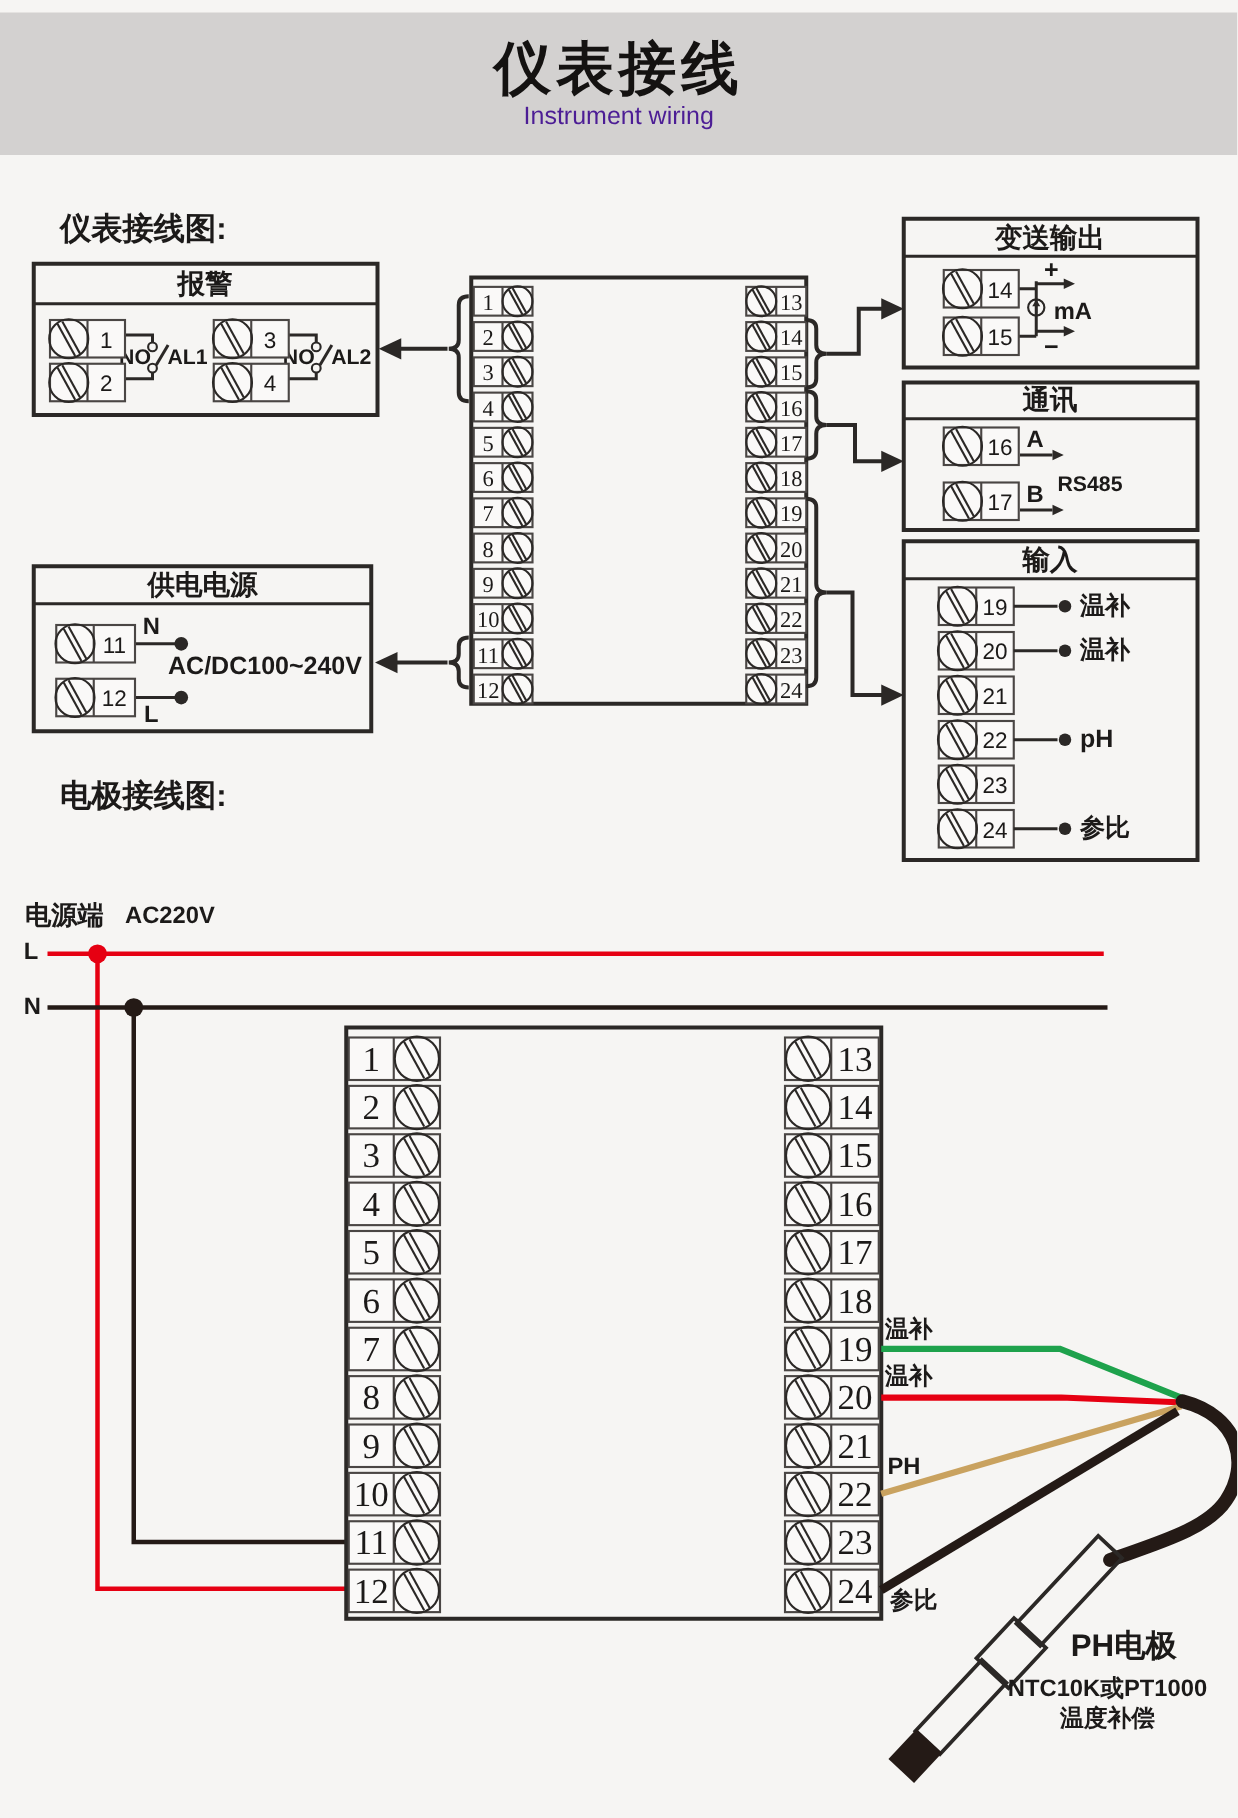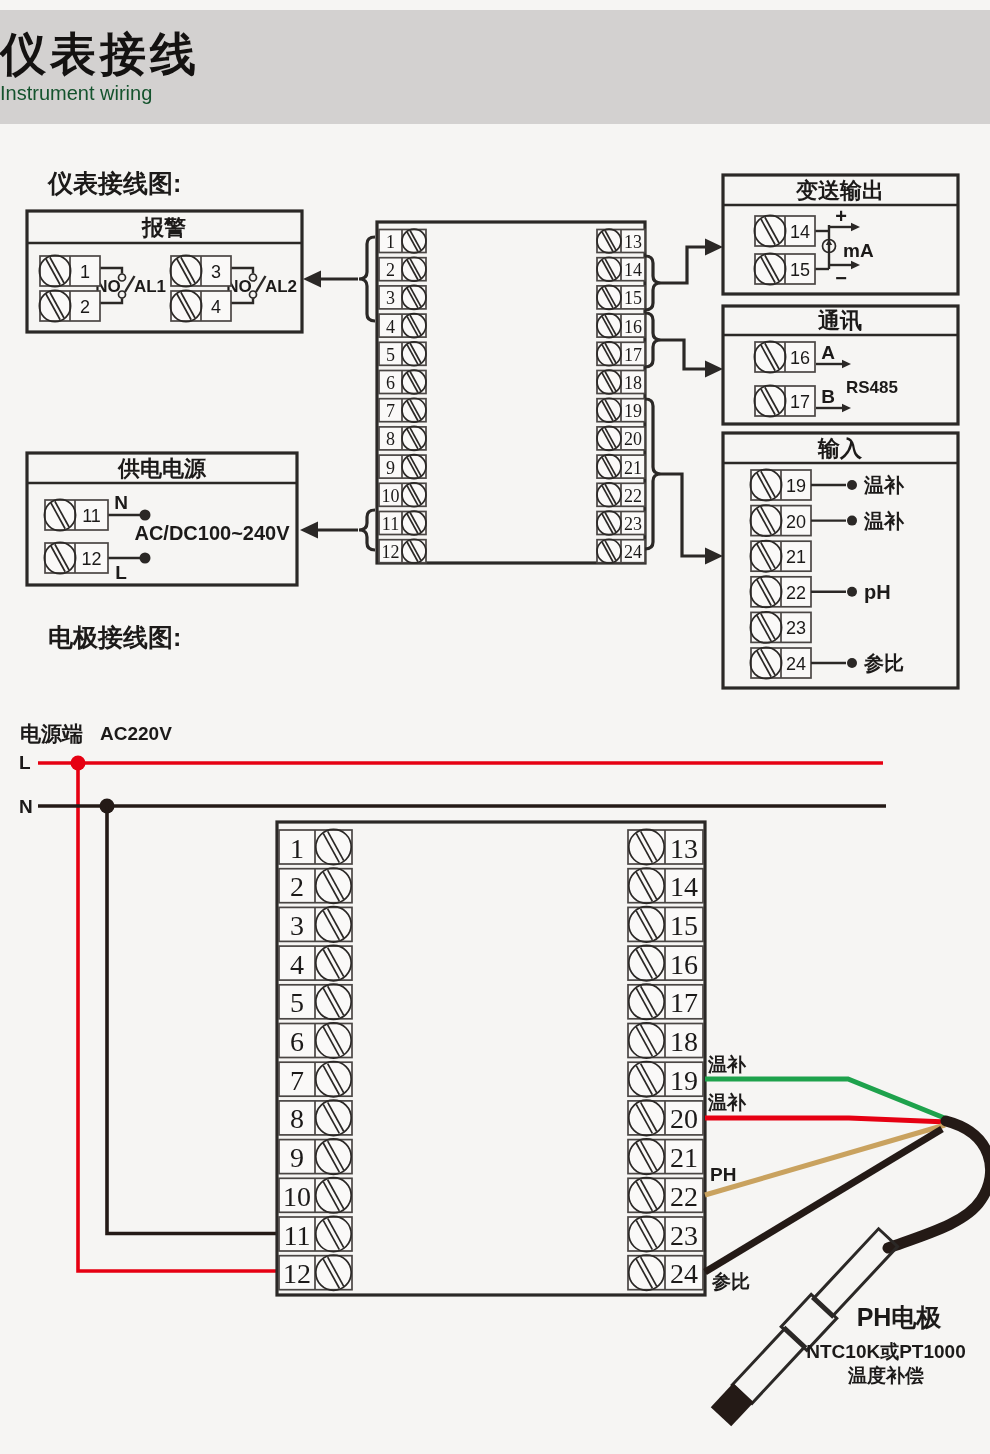--- a/index.html
+++ b/index.html
@@ -1,21 +1,21 @@
 <!DOCTYPE html>
 <html><head>
 <meta charset="utf-8">
 <style>
   html,body{margin:0;padding:0;background:#f6f5f3;}
   .page{position:relative;width:990px;height:1454px;background:#f6f5f3;overflow:hidden;
         font-family:"Liberation Sans",sans-serif;}
   .banner{position:absolute;left:0;top:10px;width:990px;height:114px;background:#d3d1d0;
-          display:flex;flex-direction:column;justify-content:center;}
+          display:flex;flex-direction:column;align-items:center;justify-content:center;}
   .banner .title{font-size:46px;font-weight:bold;color:#141211;letter-spacing:4px;line-height:1.1;}
-  .banner .subtitle{font-size:20px;color:#14532d;margin-top:3px;}
+  .banner .subtitle{font-size:20px;color:#4c1d95;margin-top:3px;}
   svg{position:absolute;left:0;top:0;}
   .ln{stroke:#2b2826;fill:none;}
   .w1{stroke-width:1.7px;}
   .w2{stroke-width:2.4px;}
   .w3{stroke-width:3.2px;}
   .w4{stroke-width:3.6px;}
   .box{stroke:#2b2826;stroke-width:3.2px;fill:none;}
   .cellrect{stroke:#4a4644;stroke-width:1.7px;fill:#faf9f8;}
   .ah{fill:#2b2826;stroke:none;}
   .dot{fill:#2b2826;stroke:none;}

